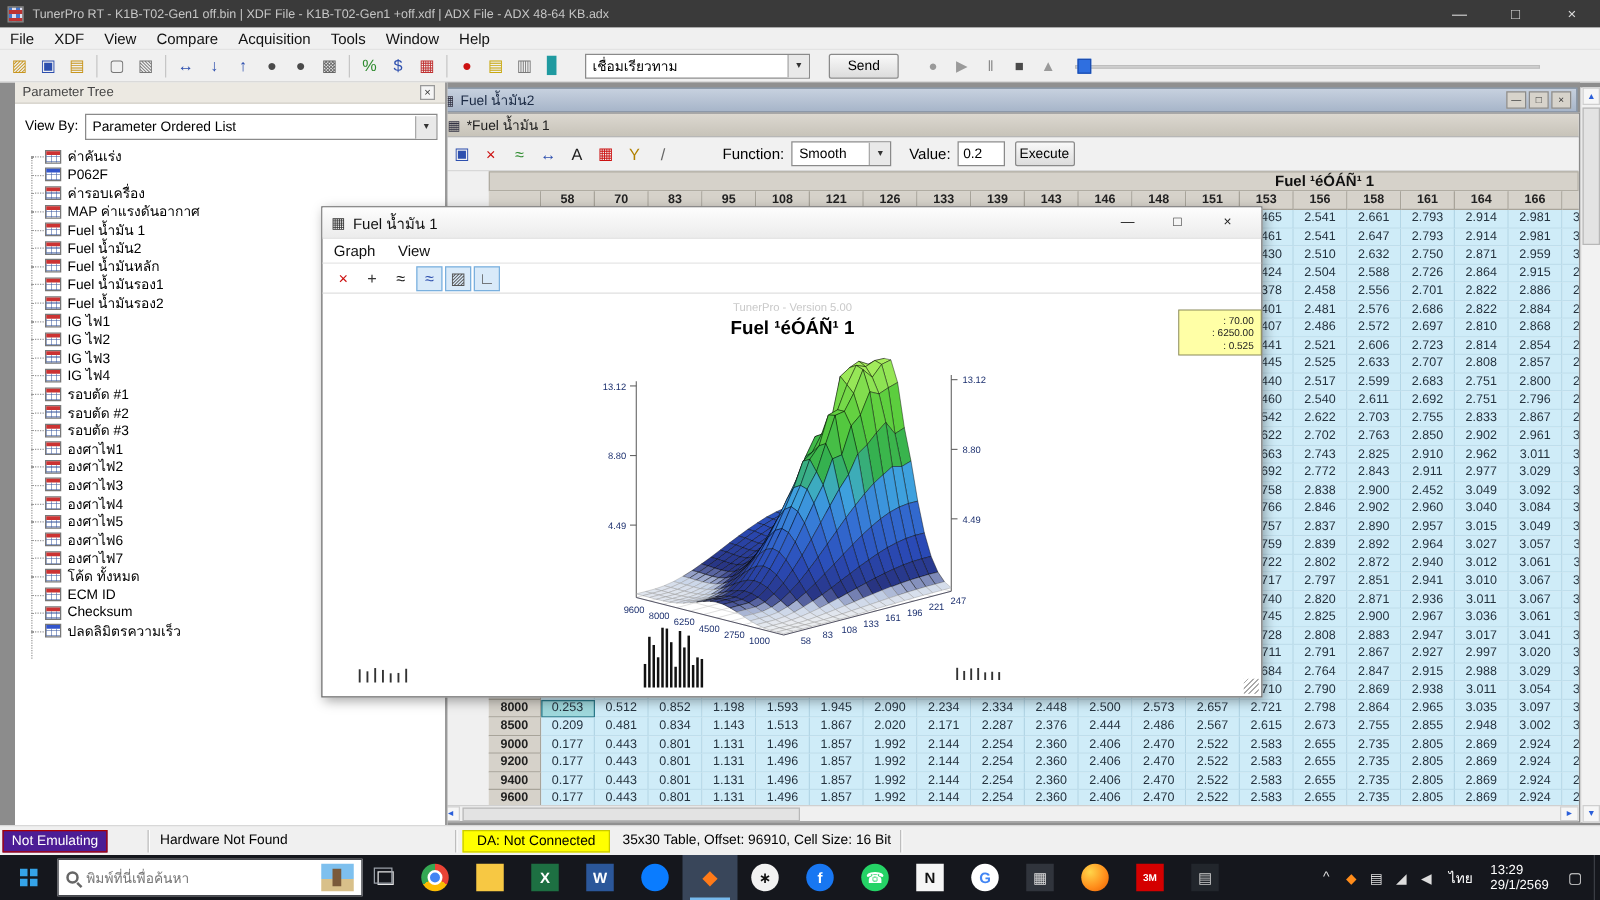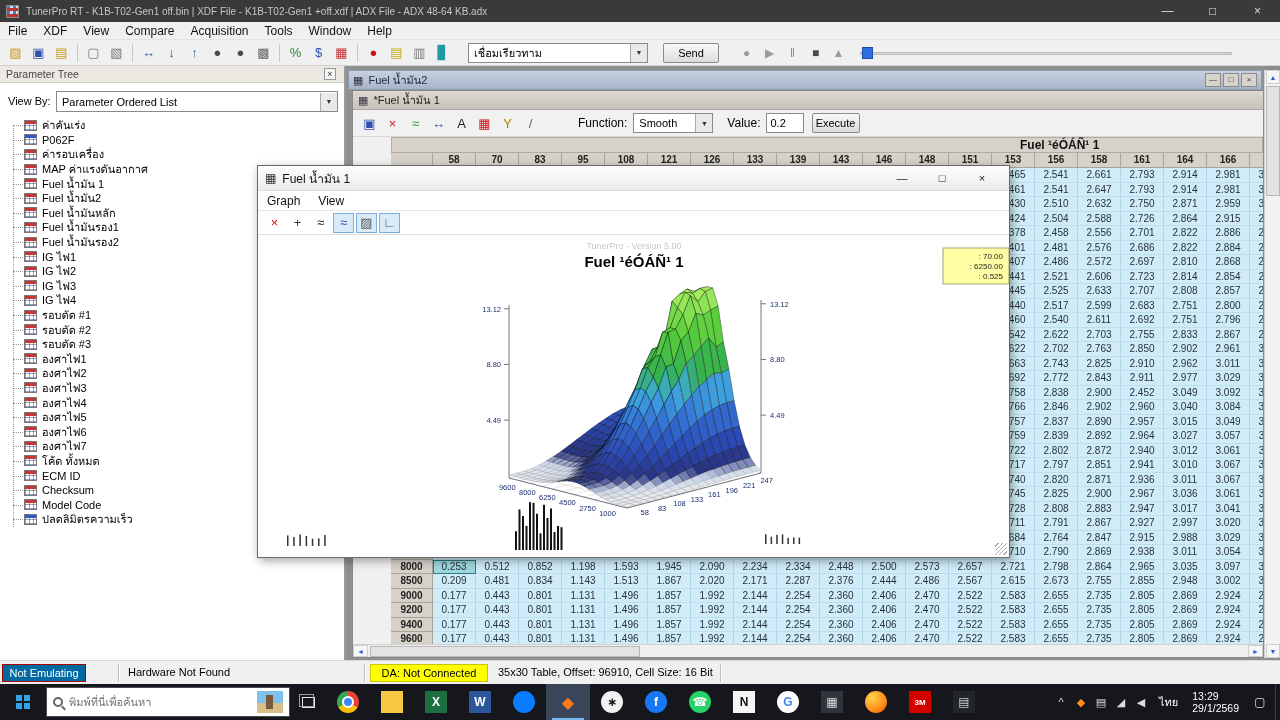--- a/index.html
+++ b/index.html
@@ -26,21 +26,21 @@
 .combo{width:180px;height:20px;margin-left:14px;background:#fff;border:1px solid #8a8a8a;display:flex;align-items:center;font-size:11px;padding-left:5px;flex:none}
 .combo-arrow{margin-left:auto;width:17px;height:18px;background:#e9e9e9;border-left:1px solid #aaa;display:flex;align-items:center;justify-content:center;font-size:7px;color:#333}
 .btn-send{width:56px;height:20px;margin-left:15px;background:linear-gradient(#f9f9f9,#dcdcdc);border:1px solid #8a8a8a;border-radius:2px;font-size:11px;display:flex;align-items:center;justify-content:center;flex:none}
 .transport{display:flex;margin-left:16px}
 .tr-icon{width:23px;height:20px;display:flex;align-items:center;justify-content:center;font-size:12px;flex:none}
 .slider{margin-left:10px;width:372px;height:12px;position:relative;flex:none}
 .slider-track{position:absolute;left:0;right:0;top:5px;height:3px;background:#d6d6d6;border:1px solid #bdbdbd}
 .slider-thumb{position:absolute;left:2px;top:0;width:11px;height:12px;background:#2f6fe0;border:1px solid #1b4db0}
 
 
-.tree-panel{position:absolute;left:0;top:66px;width:346px;height:594px;background:#fff;border-right:2px solid #9a9a9a;z-index:2}
+.tree-panel{position:absolute;left:12px;top:66px;width:346px;height:594px;background:#fff;border-right:2px solid #9a9a9a;z-index:2}
 .tree-header{position:absolute;left:0;top:0;width:100%;height:17px;background:#ece9e2;border-bottom:1px solid #d2cfc8;display:flex;align-items:center;font-size:10.5px;color:#444;padding-left:6px}
 .tree-close{position:absolute;right:8px;top:2px;width:12px;height:12px;border:1px solid #999;background:#f5f5f5;font-size:9px;line-height:10px;text-align:center;color:#333}
 .viewby-label{position:absolute;left:8px;top:29px;font-size:11px;color:#000}
 .viewby-select{position:absolute;left:56px;top:25px;width:282px;height:21px;border:1px solid #8a8a8a;background:#fff;font-size:11px;display:flex;align-items:center;padding-left:5px}
 .tree-list{position:absolute;left:0;top:52px;right:0;bottom:0;overflow:hidden}
 .tree-vline{position:absolute;left:13px;top:7px;height:402px;border-left:1px dotted #9a9a9a}
 .tree-item{height:14.6px;display:flex;align-items:center;padding-left:24px;position:relative;font-size:11px;white-space:nowrap;color:#000}
 .tree-item::before{content:"";position:absolute;left:13px;top:50%;width:10px;border-top:1px dotted #9a9a9a}
 .ticon{width:13px;height:11px;border:1px solid #777;background:#fff;margin-right:5px;flex:none;position:relative}
 .ticon::before{content:"";position:absolute;left:0;top:0;right:0;height:3px;background:var(--tc,#cc3333)}
@@ -89,21 +89,21 @@
 .g-menubar{height:20px;border-bottom:1px solid #e6e6e6;display:flex;align-items:center;font-size:12px;color:#111}
 .g-menu{padding:0 9px}
 .g-toolbar{height:24px;border-bottom:1px solid #e0e0e0;display:flex;align-items:center;padding-left:6px;gap:2px}
 .g-tool{width:21px;height:20px;display:flex;align-items:center;justify-content:center;font-size:13px;border:1px solid transparent}
 .g-tool.selected{background:#d9eaf9;border:1px solid #7ab0de}
 .g-plot{position:absolute;left:1px;top:70px;width:751px;height:321px}
 .grip{position:absolute;right:2px;bottom:2px;width:12px;height:12px;background:repeating-linear-gradient(135deg,transparent 0 2px,#aaa 2px 3px)}
 
 
 .statusbar{position:absolute;left:0;top:660px;width:1280px;height:24px;background:#f0f0f0;border-top:1px solid #d8d8d8;font-size:11px}
-.sb-emul{position:absolute;left:2px;top:3px;width:84px;height:18px;background:#0369a1;color:#fff;text-align:center;line-height:16px;border:1px solid #a00}
+.sb-emul{position:absolute;left:2px;top:3px;width:84px;height:18px;background:#4c1d95;color:#fff;text-align:center;line-height:16px;border:1px solid #a00}
 .sb-sep{position:absolute;top:3px;height:18px;width:1px;background:#bdbdbd;box-shadow:1px 0 #fff}
 .sb-hw{position:absolute;left:128px;top:5px;color:#000}
 .sb-da{position:absolute;left:370px;top:3px;width:118px;height:18px;background:#ffff00;color:#000;text-align:center;line-height:16px;border:1px solid #c8c800}
 .sb-info{position:absolute;left:498px;top:5px;color:#000}
 
 
 .taskbar{position:absolute;left:0;top:684px;width:1280px;height:36px;background:#15171d;display:flex;align-items:center;z-index:60}
 .tb-start{width:46px;height:36px;display:flex;align-items:center;justify-content:center;flex:none}
 .winlogo{width:6px;height:6px;background:#35a3e8;box-shadow:8px 0 #35a3e8,0 8px #35a3e8,8px 8px #35a3e8;margin:-8px 8px 0 0}
 .searchbox{width:244px;height:30px;background:#fff;display:flex;align-items:center;padding:0 6px;gap:6px;border:1px solid #46484e;flex:none}
@@ -309,24 +309,20 @@
           <div class="ticon" style="--tc: #cc3333;"></div>
           <div>โค้ด ทั้งหมด</div>
         </div>
         <div class="tree-item">
           <div class="ticon" style="--tc: #cc3333;"></div>
           <div>ECM ID</div>
         </div>
         <div class="tree-item">
           <div class="ticon" style="--tc: #cc3333;"></div>
           <div>Checksum</div>
-        </div>
-        <div class="tree-item">
-          <div class="ticon" style="--tc: #cc3333;"></div>
-          <div>Model Code</div>
         </div>
         <div class="tree-item">
           <div class="ticon" style="--tc: #3355cc;"></div>
           <div>ปลดลิมิตรความเร็ว</div>
         </div>
       </div>
   </div>
 
   <div class="mdi">
     <div class="child2-bar">

